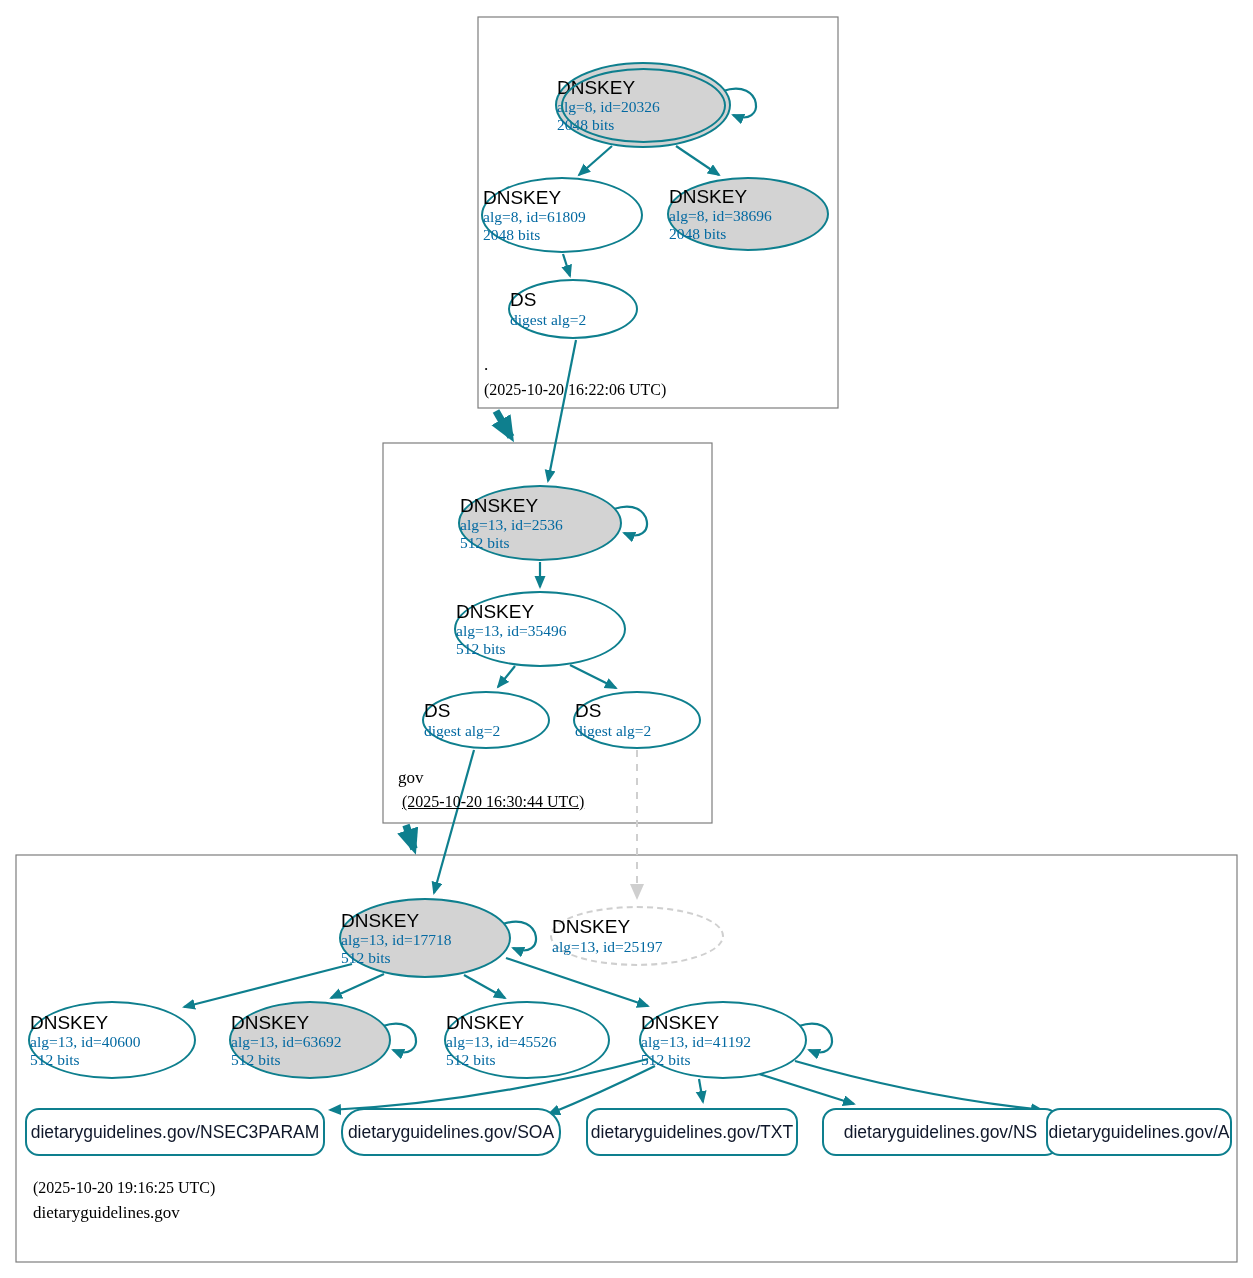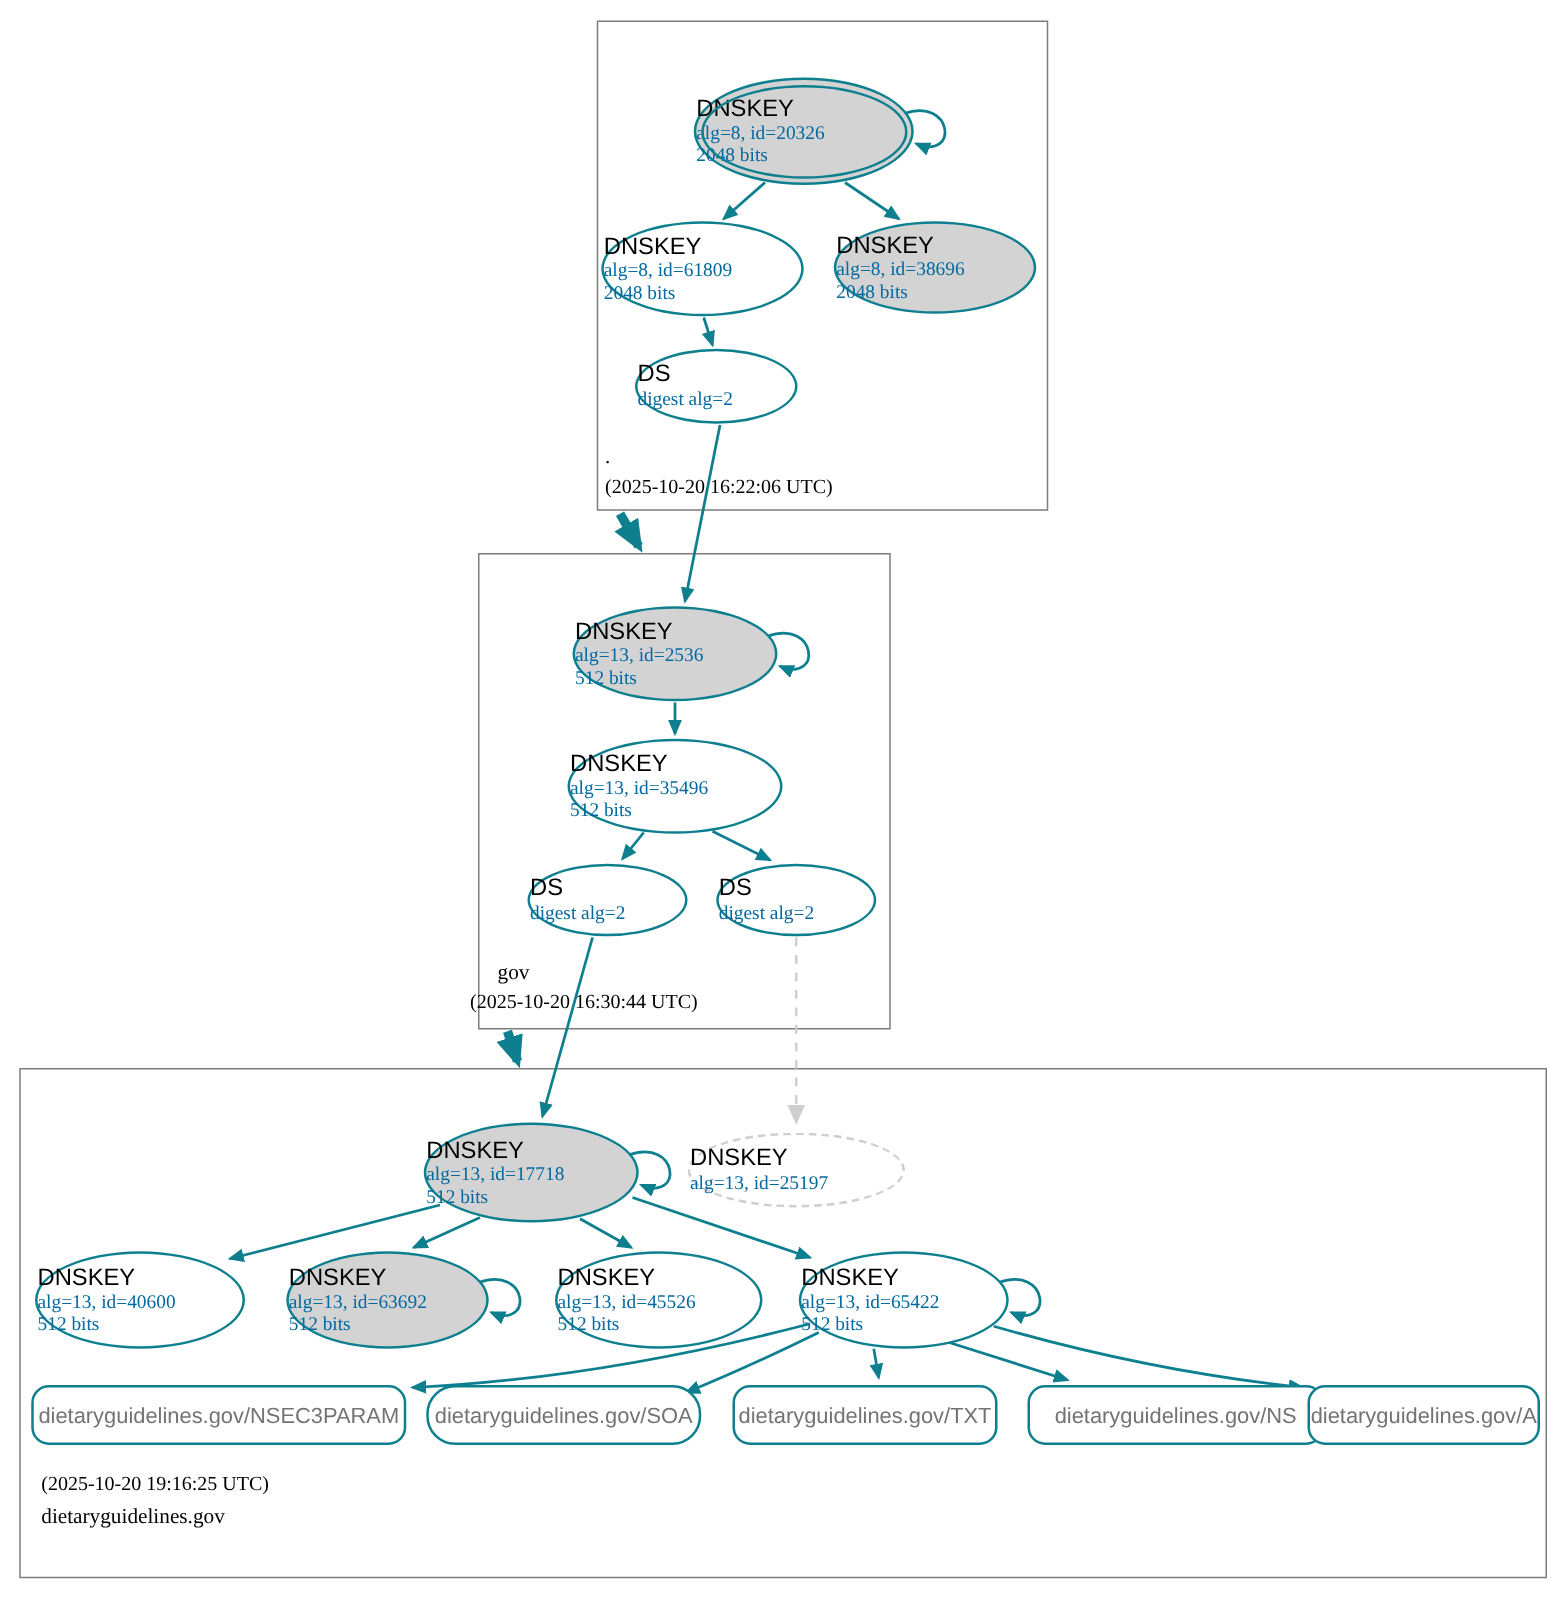--- a/index.html
+++ b/index.html
@@ -31,21 +31,21 @@
     position:absolute;inset:3.5px;border:2.2px solid var(--teal);
     border-radius:50%;pointer-events:none;
   }
   .node.missing{border:2px dashed var(--dash);background:#ffffff;}
   .node .t{font-family:"Liberation Sans",sans-serif;font-size:19px;color:#000;}
   .node .p,.node .b{font-family:"Liberation Serif",serif;font-size:15.5px;color:#0369a1;}
   .rrset{
     position:absolute;z-index:2;top:1108px;height:48px;
     border:2.2px solid var(--teal);border-radius:14px;background:#ffffff;
     display:flex;align-items:center;justify-content:center;
-    font-family:"Liberation Sans",sans-serif;font-size:17.5px;color:#737373;
+    font-family:"Liberation Sans",sans-serif;font-size:17.5px;color:#0f172a;
     box-sizing:border-box;
   }
   .zlabel{
     position:absolute;z-index:2;
     font-family:"Liberation Serif",serif;font-size:17px;color:#000;
   }
   .zts{
     position:absolute;z-index:2;
     font-family:"Liberation Serif",serif;font-size:16px;color:#000;
   }
@@ -144,21 +144,21 @@
     <span class="t">DS</span>
     <span class="p">digest alg=2</span>
   </div>
 
   <div class="node" style="left:573px;top:691px;width:128px;height:58px;">
     <span class="t">DS</span>
     <span class="p">digest alg=2</span>
   </div>
 
   <div class="zlabel" style="left:398px;top:768px;">gov</div>
-  <div class="zts" style="left:376px;top:793px;">(2025-10-20 16:30:44 UTC)</div>
+  <div class="zts" style="left:402px;top:793px;text-decoration:underline;">(2025-10-20 16:30:44 UTC)</div>
 
   <div class="node sep" style="left:339px;top:898px;width:172px;height:80px;">
     <span class="t">DNSKEY</span>
     <span class="p">alg=13, id=17718</span>
     <span class="b">512 bits</span>
   </div>
 
   <div class="node missing" style="left:550px;top:906px;width:174px;height:60px;">
     <span class="t">DNSKEY</span>
     <span class="p">alg=13, id=25197</span>
@@ -177,21 +177,21 @@
   </div>
 
   <div class="node" style="left:444px;top:1001px;width:166px;height:78px;">
     <span class="t">DNSKEY</span>
     <span class="p">alg=13, id=45526</span>
     <span class="b">512 bits</span>
   </div>
 
   <div class="node" style="left:639px;top:1001px;width:168px;height:78px;">
     <span class="t">DNSKEY</span>
-    <span class="p">alg=13, id=65422</span>
+    <span class="p">alg=13, id=41192</span>
     <span class="b">512 bits</span>
   </div>
 
   <div class="rrset" style="left:25px;width:300px;">
     <span>dietaryguidelines.gov/NSEC3PARAM</span>
   </div>
   <div class="rrset" style="left:341px;width:220px;border-radius:23px;">
     <span>dietaryguidelines.gov/SOA</span>
   </div>
   <div class="rrset" style="left:586px;width:212px;">

